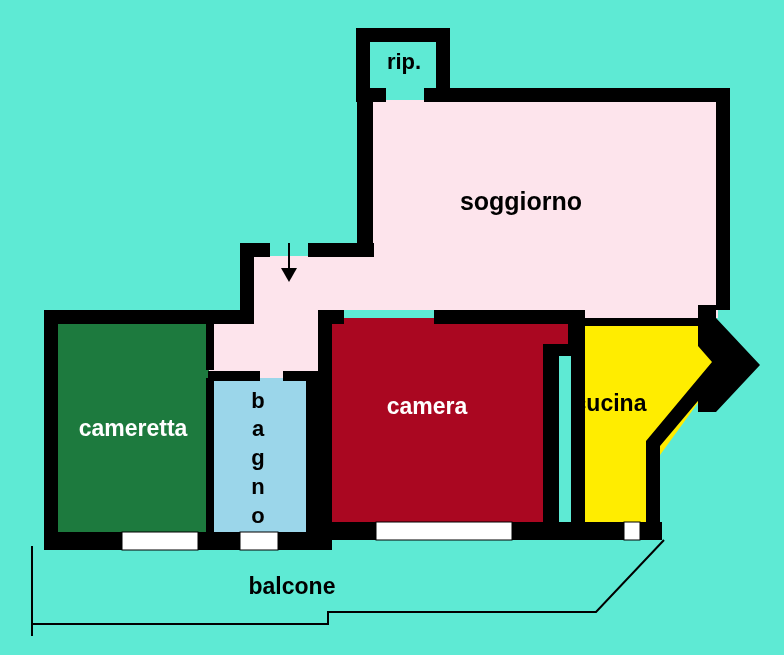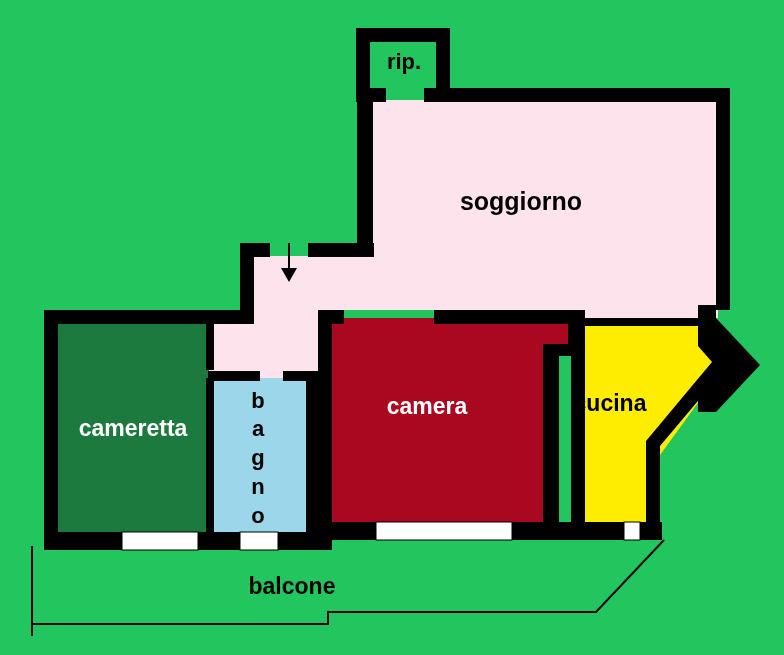--- a/index.html
+++ b/index.html
@@ -11,21 +11,21 @@
   body {
     width: 784px;
     height: 655px;
     font-family: "Liberation Sans", sans-serif;
     overflow: hidden;
   }
   #plan-root {
     position: relative;
     width: 784px;
     height: 655px;
-    background: #22c55e;
+    background: #5eead4;
   }
   svg#floorplan {
     display: block;
     width: 784px;
     height: 655px;
   }
   .room-label {
     font-family: "Liberation Sans", sans-serif;
     font-weight: bold;
     text-anchor: middle;

